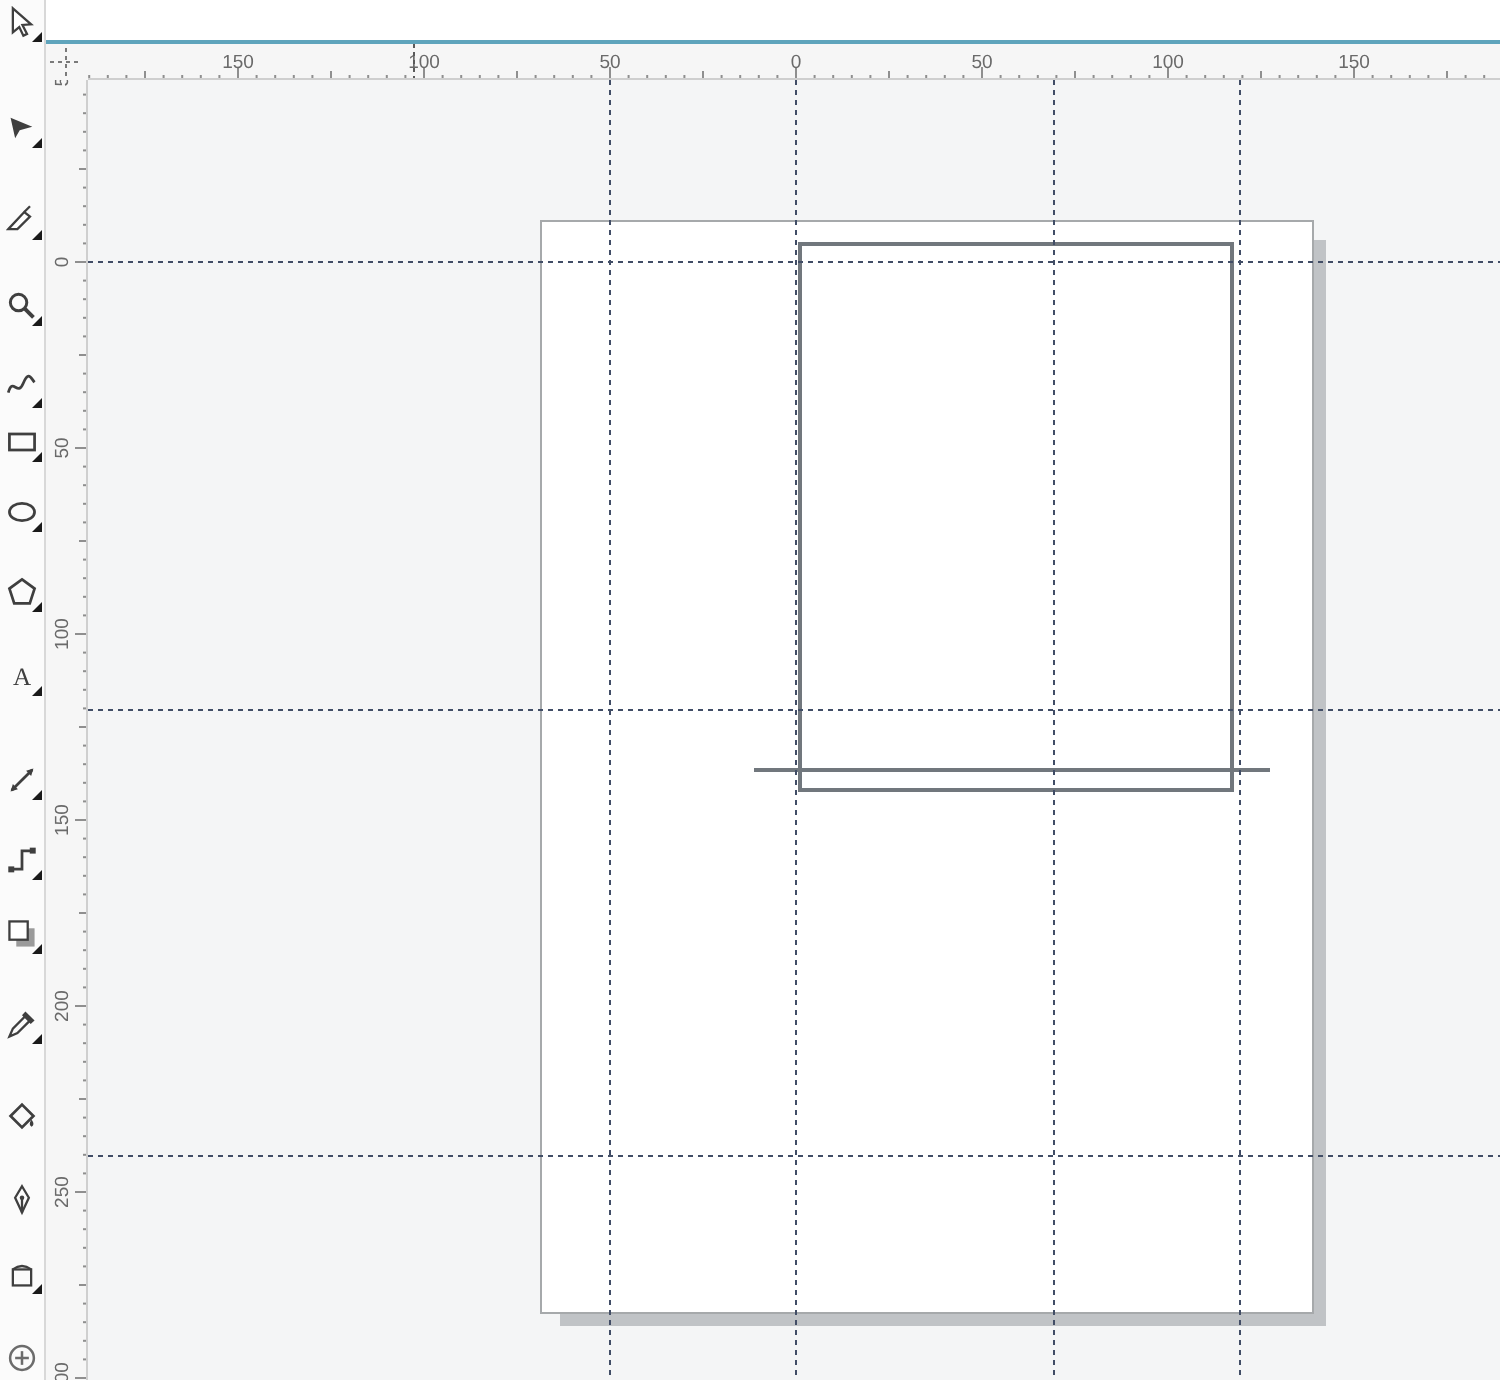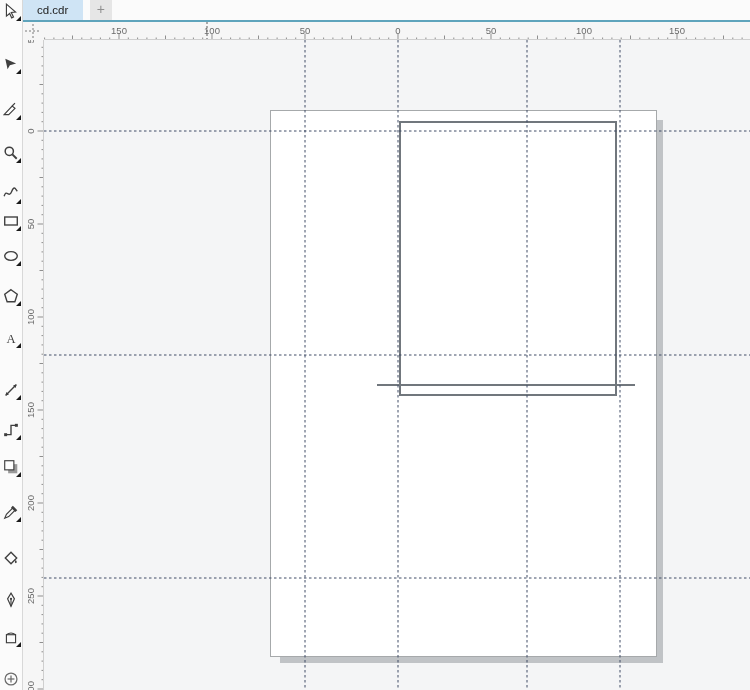--- a/index.html
+++ b/index.html
@@ -145,24 +145,20 @@
       </div>
       <div class="tool" style="top: 669px;">
         <svg width="16" height="16" viewBox="0 0 14 14">
           <circle cx="7" cy="7" r="5.2" fill="none" stroke="#6c6c6c" stroke-width="1.1"></circle>
           <line x1="7" y1="4" x2="7" y2="10" stroke="#6c6c6c" stroke-width="1.1"></line>
           <line x1="4" y1="7" x2="10" y2="7" stroke="#6c6c6c" stroke-width="1.1"></line>
         </svg>
       </div>
     </div>
 
-  <div id="tabbar">
-    <span id="doc-tab" style="background: rgb(207, 228, 245);">cd.cdr</span>
-    <span id="plus-tab">+</span>
-  </div>
   <div id="tab-underline" style="background: rgb(95, 164, 188);"></div>
 
   <div id="ruler-corner">
     <svg width="22" height="18">
       <line x1="3" y1="9" x2="19" y2="9" stroke="#7a7a7a" stroke-width="1" stroke-dasharray="2 2"></line>
       <line x1="11" y1="2" x2="11" y2="16" stroke="#7a7a7a" stroke-width="1" stroke-dasharray="2 2"></line>
     </svg>
   </div>
   <div id="h-ruler">
       <svg width="706" height="18">

